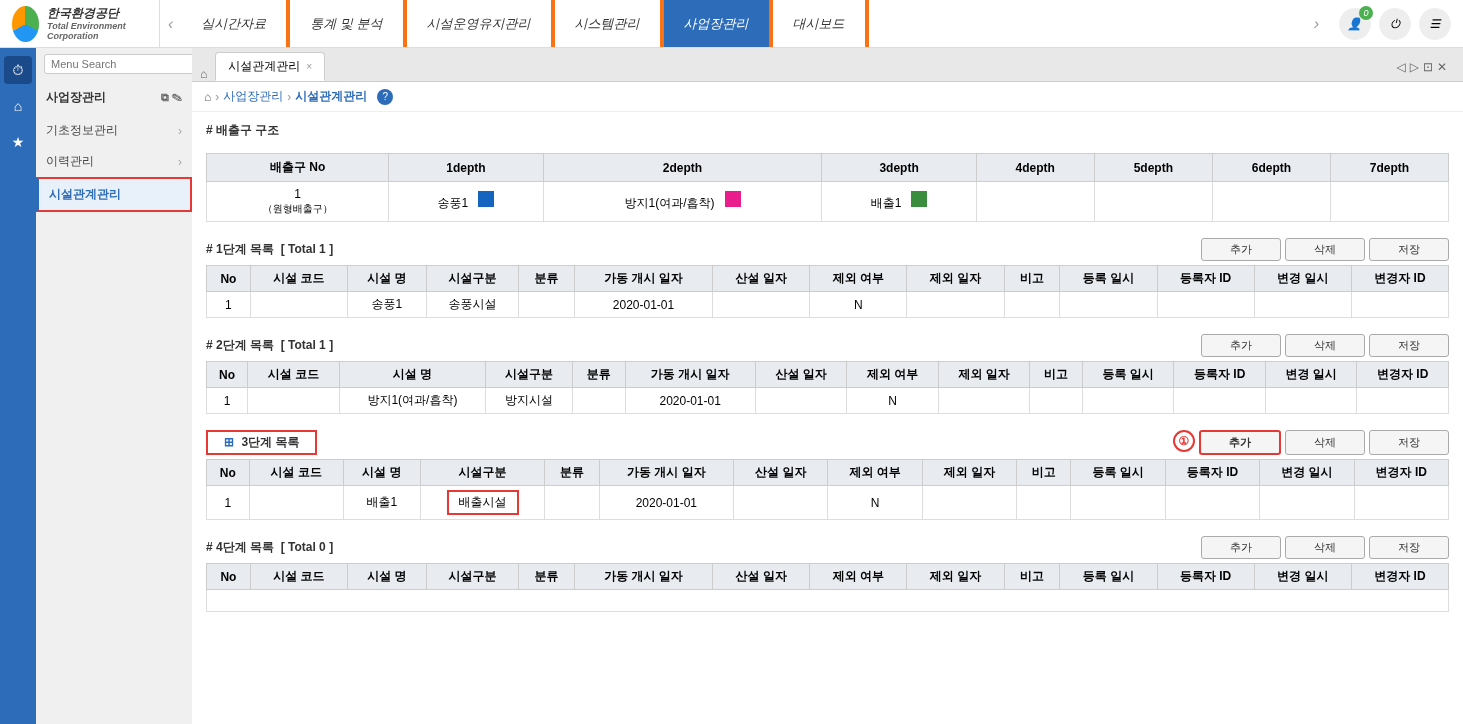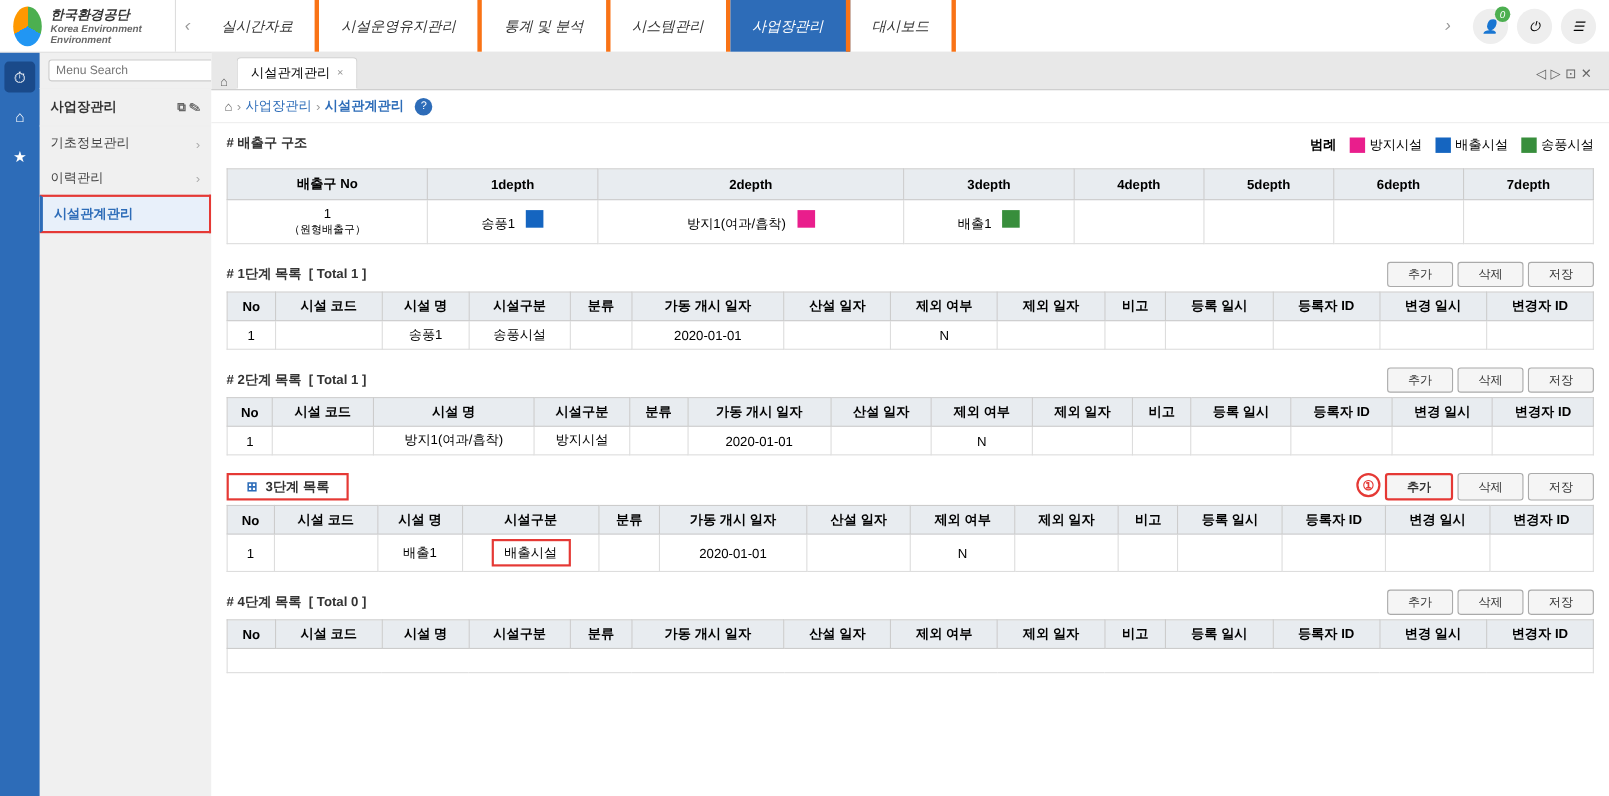--- a/index.html
+++ b/index.html
@@ -63,21 +63,21 @@
 
     .color-box-blue { width: 16px; height: 16px; background: #1565C0; display: inline-block; }
     .color-box-magenta { width: 16px; height: 16px; background: #e91e8c; display: inline-block; }
     .color-box-green { width: 16px; height: 16px; background: #388e3c; display: inline-block; }
 
     
     .list-section { margin-bottom: 14px; }
     .list-header { display: flex; align-items: center; justify-content: space-between; margin-bottom: 4px; }
     .list-title { font-weight: bold; font-size: 12px; color: #333; }
     .btn-group { display: flex; gap: 4px; }
-    .btn { padding: 3px 18px; border: 1px solid #aaa; background: #f5f5f5; cursor: pointer; border-radius: 3px; font-size: 11px; color: #333; text-align: center; }
+    .btn { padding: 3px 28px; border: 1px solid #aaa; background: #f5f5f5; cursor: pointer; border-radius: 3px; font-size: 11px; color: #333; text-align: center; }
     .btn.highlight { border: 2px solid #e53935; font-weight: bold; }
 
     .data-table { width: 100%; border-collapse: collapse; font-size: 11px; }
     .data-table th { background: #e8ecf0; text-align: center; padding: 4px 6px; border: 1px solid #ccc; font-weight: bold; white-space: nowrap; }
     .data-table td { padding: 4px 6px; border: 1px solid #ddd; text-align: center; white-space: nowrap; }
     .data-table tr:nth-child(even) td { background: #fafafa; }
     .circle-badge { width: 22px; height: 22px; border-radius: 50%; border: 2px solid #e53935; display: inline-flex; align-items: center; justify-content: center; font-weight: bold; color: #e53935; font-size: 12px; }
 
     
     .main-content::-webkit-scrollbar { width: 8px; }
@@ -85,28 +85,28 @@
     .main-content::-webkit-scrollbar-thumb { background: #bbb; border-radius: 4px; }
   </style>
 </head>
 <body>
 
 <div class="top-nav">
   <div class="logo-area">
     <div class="logo-circle"></div>
     <div class="logo-text">
       <span>한국환경공단</span>
-      <small>Korea Environment Environment</small>
+      <small>Total Environment Corporation</small>
     </div>
   </div>
   <span class="nav-arrow">‹</span>
   <div class="nav-items">
     <div class="nav-item">실시간자료</div>
+    <div class="nav-item">통계 및 분석</div>
     <div class="nav-item">시설운영유지관리</div>
-    <div class="nav-item">통계 및 분석</div>
     <div class="nav-item">시스템관리</div>
     <div class="nav-item active">사업장관리</div>
     <div class="nav-item">대시보드</div>
   </div>
   <span class="nav-arrow">›</span>
   <div class="nav-right">
     <div class="nav-icon-btn">
       <span>👤</span>
       <span class="badge">0</span>
     </div>
@@ -174,35 +174,20 @@
       <a href="#" style="color:#2d6cb8; font-weight:bold;">시설관계관리</a>
       <span style="margin-left:6px; background:#2d6cb8; color:#fff; border-radius:50%; width:16px; height:16px; display:inline-flex; align-items:center; justify-content:center; font-size:10px; cursor:pointer;">?</span>
     </div>
 
     <div class="content-area">
 
       <div>
         <div style="display:flex; align-items:center; justify-content:space-between; margin-bottom:6px;">
           <div class="section-title">
             <span># 배출구 구조</span>
-          </div>
-          <div class="legend">
-            <span style="font-weight:bold;">범례</span>
-            <span class="legend-item">
-              <span class="legend-box" style="background:#e91e8c;"></span>
-              <span>방지시설</span>
-            </span>
-            <span class="legend-item">
-              <span class="legend-box" style="background:#1565C0;"></span>
-              <span>배출시설</span>
-            </span>
-            <span class="legend-item">
-              <span class="legend-box" style="background:#388e3c;"></span>
-              <span>송풍시설</span>
-            </span>
           </div>
         </div>
 
         <table class="emission-table">
           <thead>
             <tr>
               <th>배출구 No</th>
               <th>1depth</th>
               <th>2depth</th>
               <th>3depth</th>

